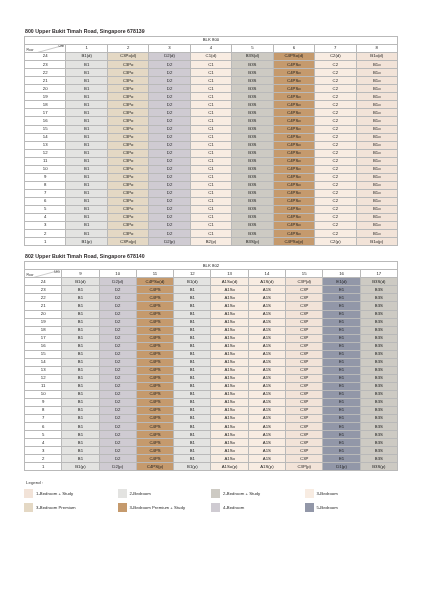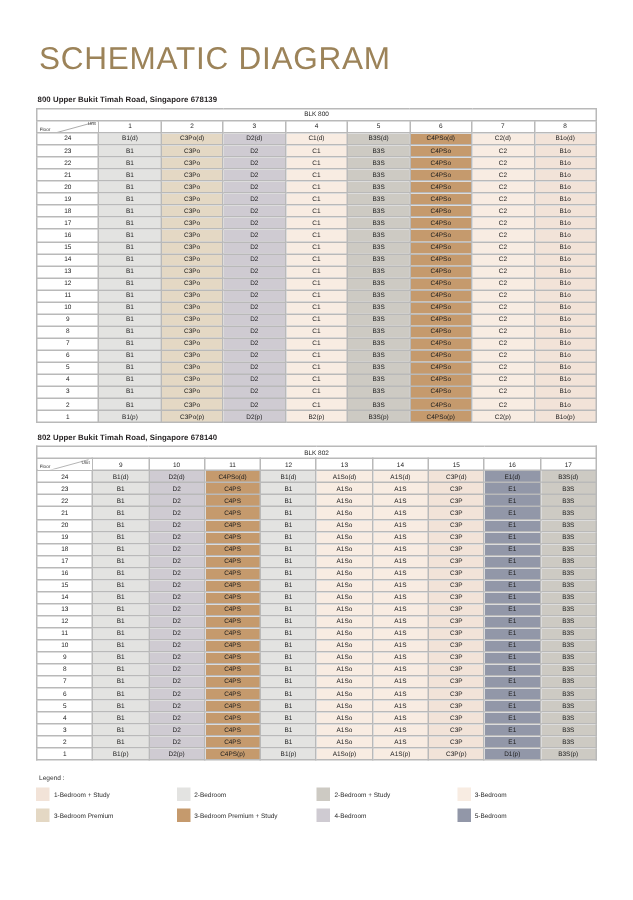--- a/index.html
+++ b/index.html
@@ -86,21 +86,20 @@
   }
   .lg-item { display: flex; align-items: center; gap: 3px; }
   .sw { width: 9px; height: 9px; flex: none; }
   .lg-label { font-size: 4.3px; color: #2a2a2a; white-space: nowrap; }
 </style>
 </head>
 <body>
 
 <div class="page">
 
-  <h1 class="title">SCHEMATIC DIAGRAM</h1>
 
   <div>
     <div class="addr">800 Upper Bukit Timah Road, Singapore 678139</div>
     <table class="blk">
       <tbody>
           <tr>
             <td class="blkname" colspan="9">BLK 800</td>
           </tr>
           <tr>
             <td class="colhdr cornercell floorcell">

